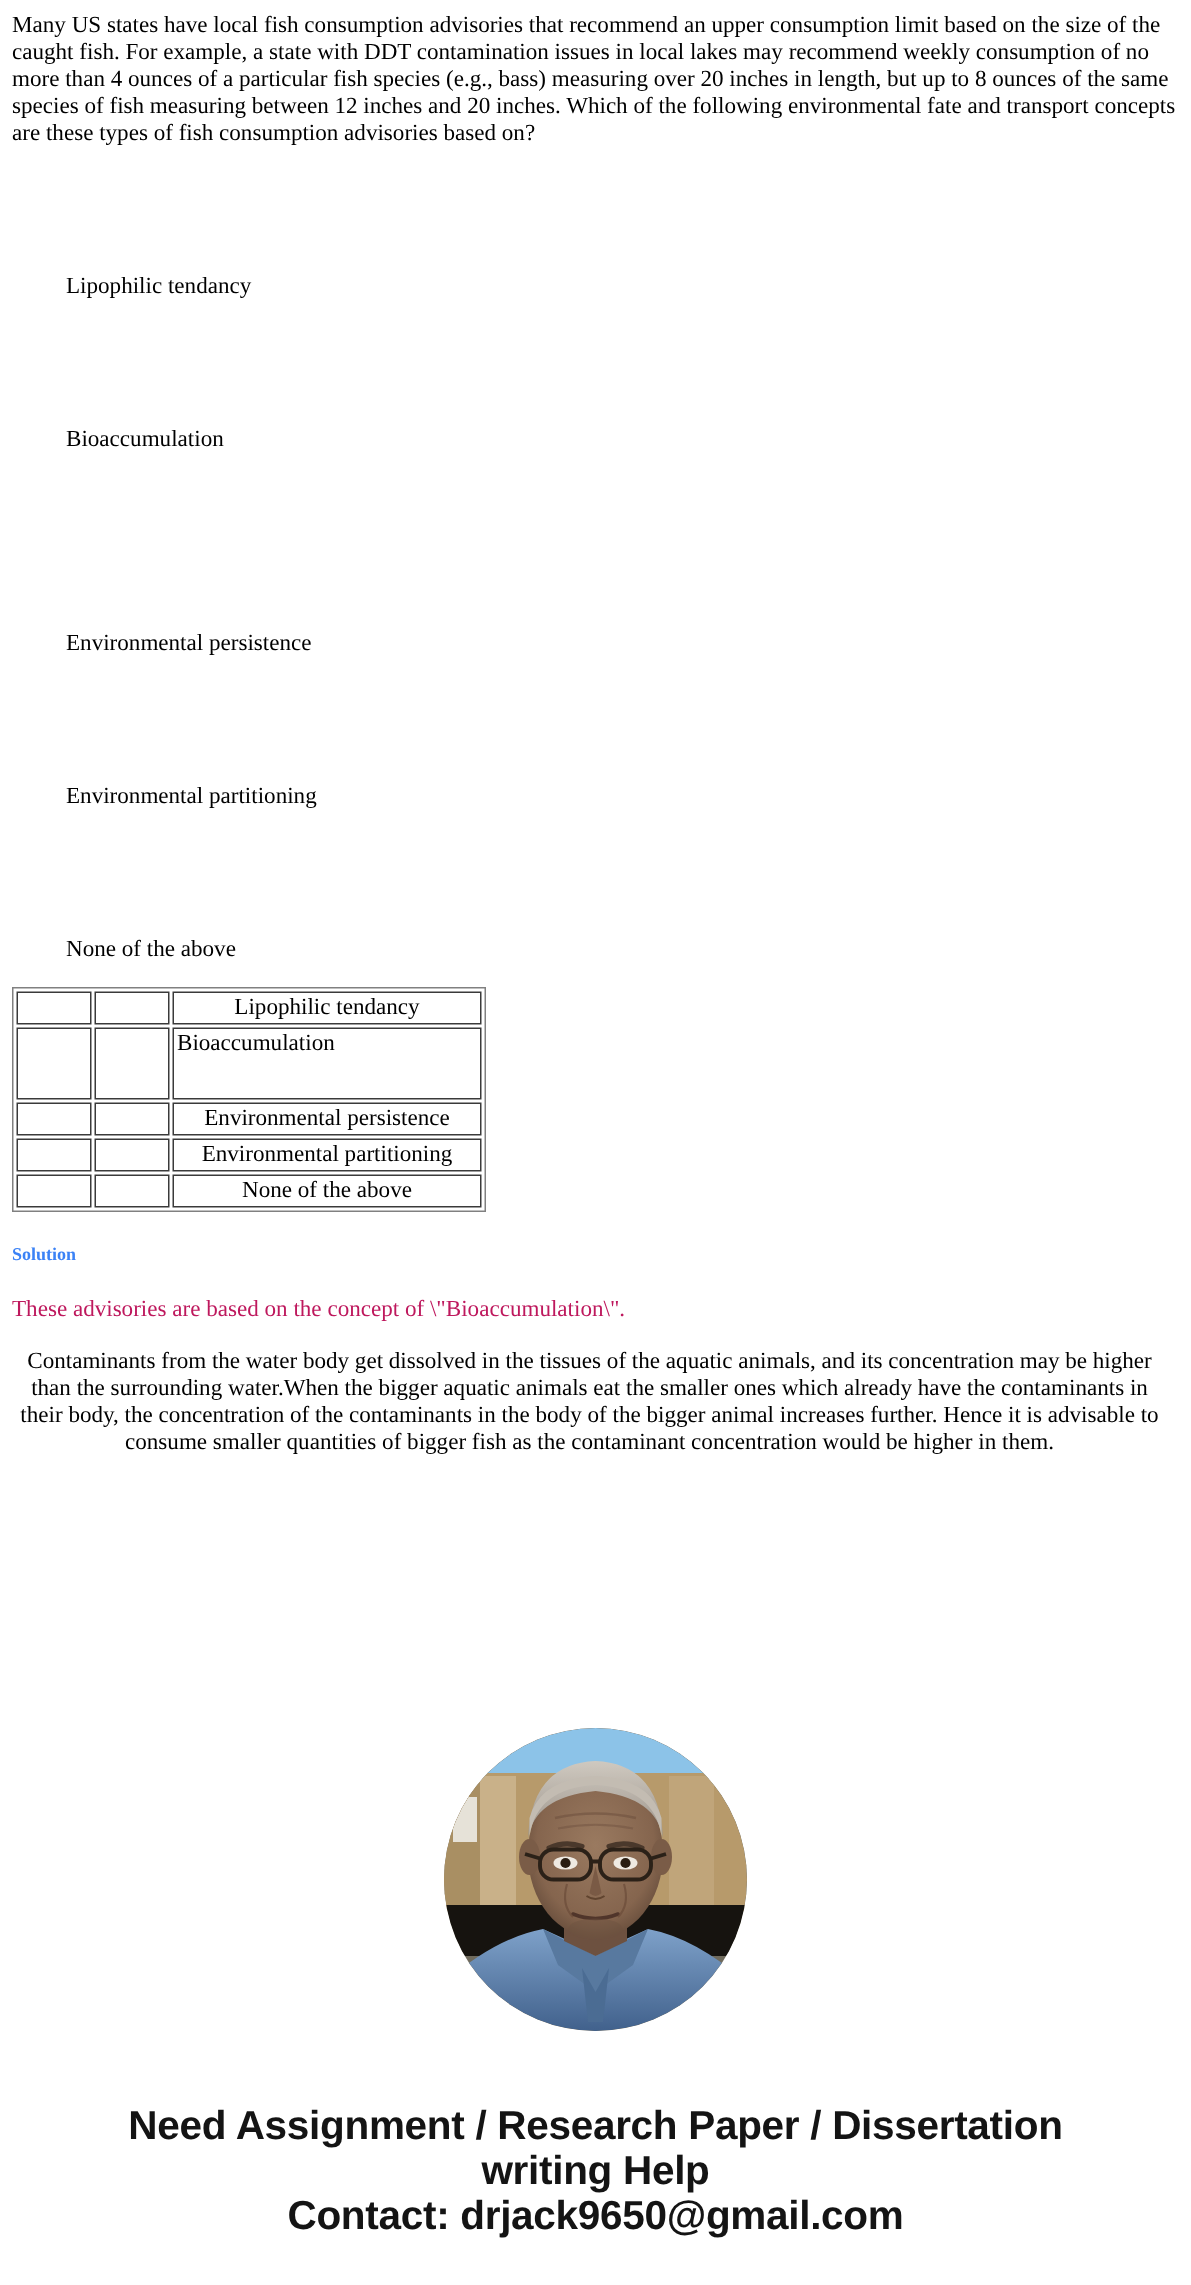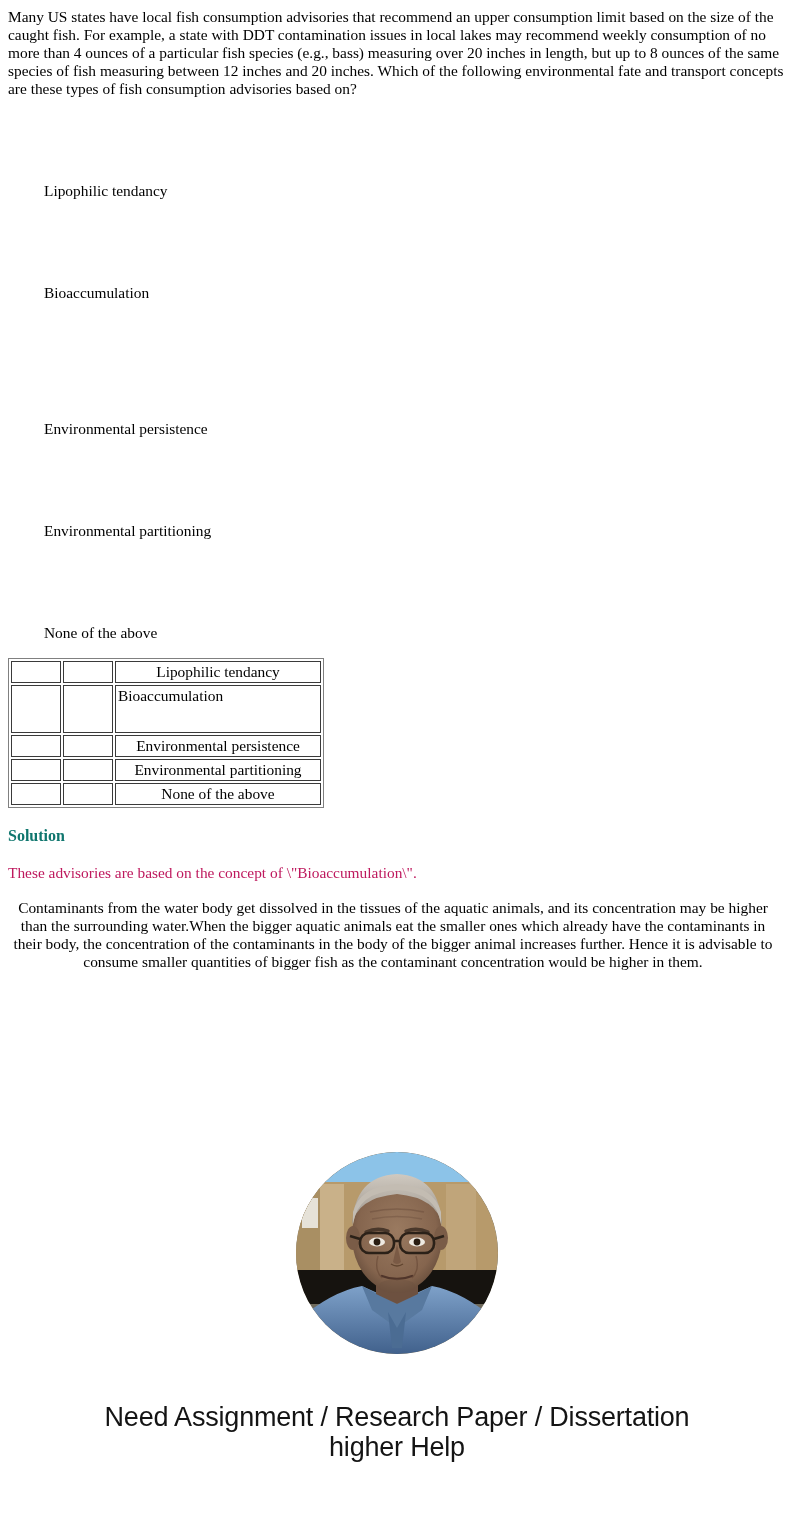--- a/index.html
+++ b/index.html
@@ -77,24 +77,24 @@
   .answer-table td.c-center { text-align: center; }
   .answer-table td.c-left   { text-align: left; }
   .answer-table tr.row-tall td { height: 44px; }
   .answer-table tr.row-short td { height: 18px; }
 
   
   .solution-heading {
     position: absolute;
     left: 8px;
     top: 826px;
-    font-size: 16px;
+    font-size: 12px;
     font-weight: bold;
     line-height: 20px;
-    color: #0f766e;
+    color: #3b82f6;
   }
   .solution-lead {
     position: absolute;
     left: 8px;
     top: 864px;
     width: 778px;
     font-size: 15.4px;
     line-height: 18.1px;
     color: #be185d;
   }
@@ -123,21 +123,21 @@
   .portrait svg { display: block; width: 202px; height: 202px; }
 
   
   .footer {
     position: absolute;
     left: 0;
     top: 1402px;
     width: 794px;
     text-align: center;
     font-family: "Liberation Sans", "DejaVu Sans", sans-serif;
-    font-weight: normal;
+    font-weight: bold;
     font-size: 27px;
     line-height: 30px;
     letter-spacing: -0.2px;
     color: #141414;
   }
   .footer .fline { display: block; }
 </style>
 </head>
 <body>
 
@@ -268,16 +268,17 @@
         <path d="M82 104 Q78 118 86 126" stroke="#6b4c39" stroke-width="1.4" fill="none" opacity="0.7"></path>
         <path d="M120 104 Q124 118 116 126" stroke="#6b4c39" stroke-width="1.4" fill="none" opacity="0.7"></path>
 
         <ellipse cx="101" cy="134" rx="18" ry="7" fill="#6d5140" opacity="0.45"></ellipse>
       </g>
     </svg>
   </div>
 
   <div class="footer">
     <span class="fline">Need Assignment / Research Paper / Dissertation</span>
-    <span class="fline">higher Help</span>
+    <span class="fline">writing Help</span>
+    <span class="fline">Contact: drjack9650@gmail.com</span>
   </div>
 
 </div>
 
 </body></html>

